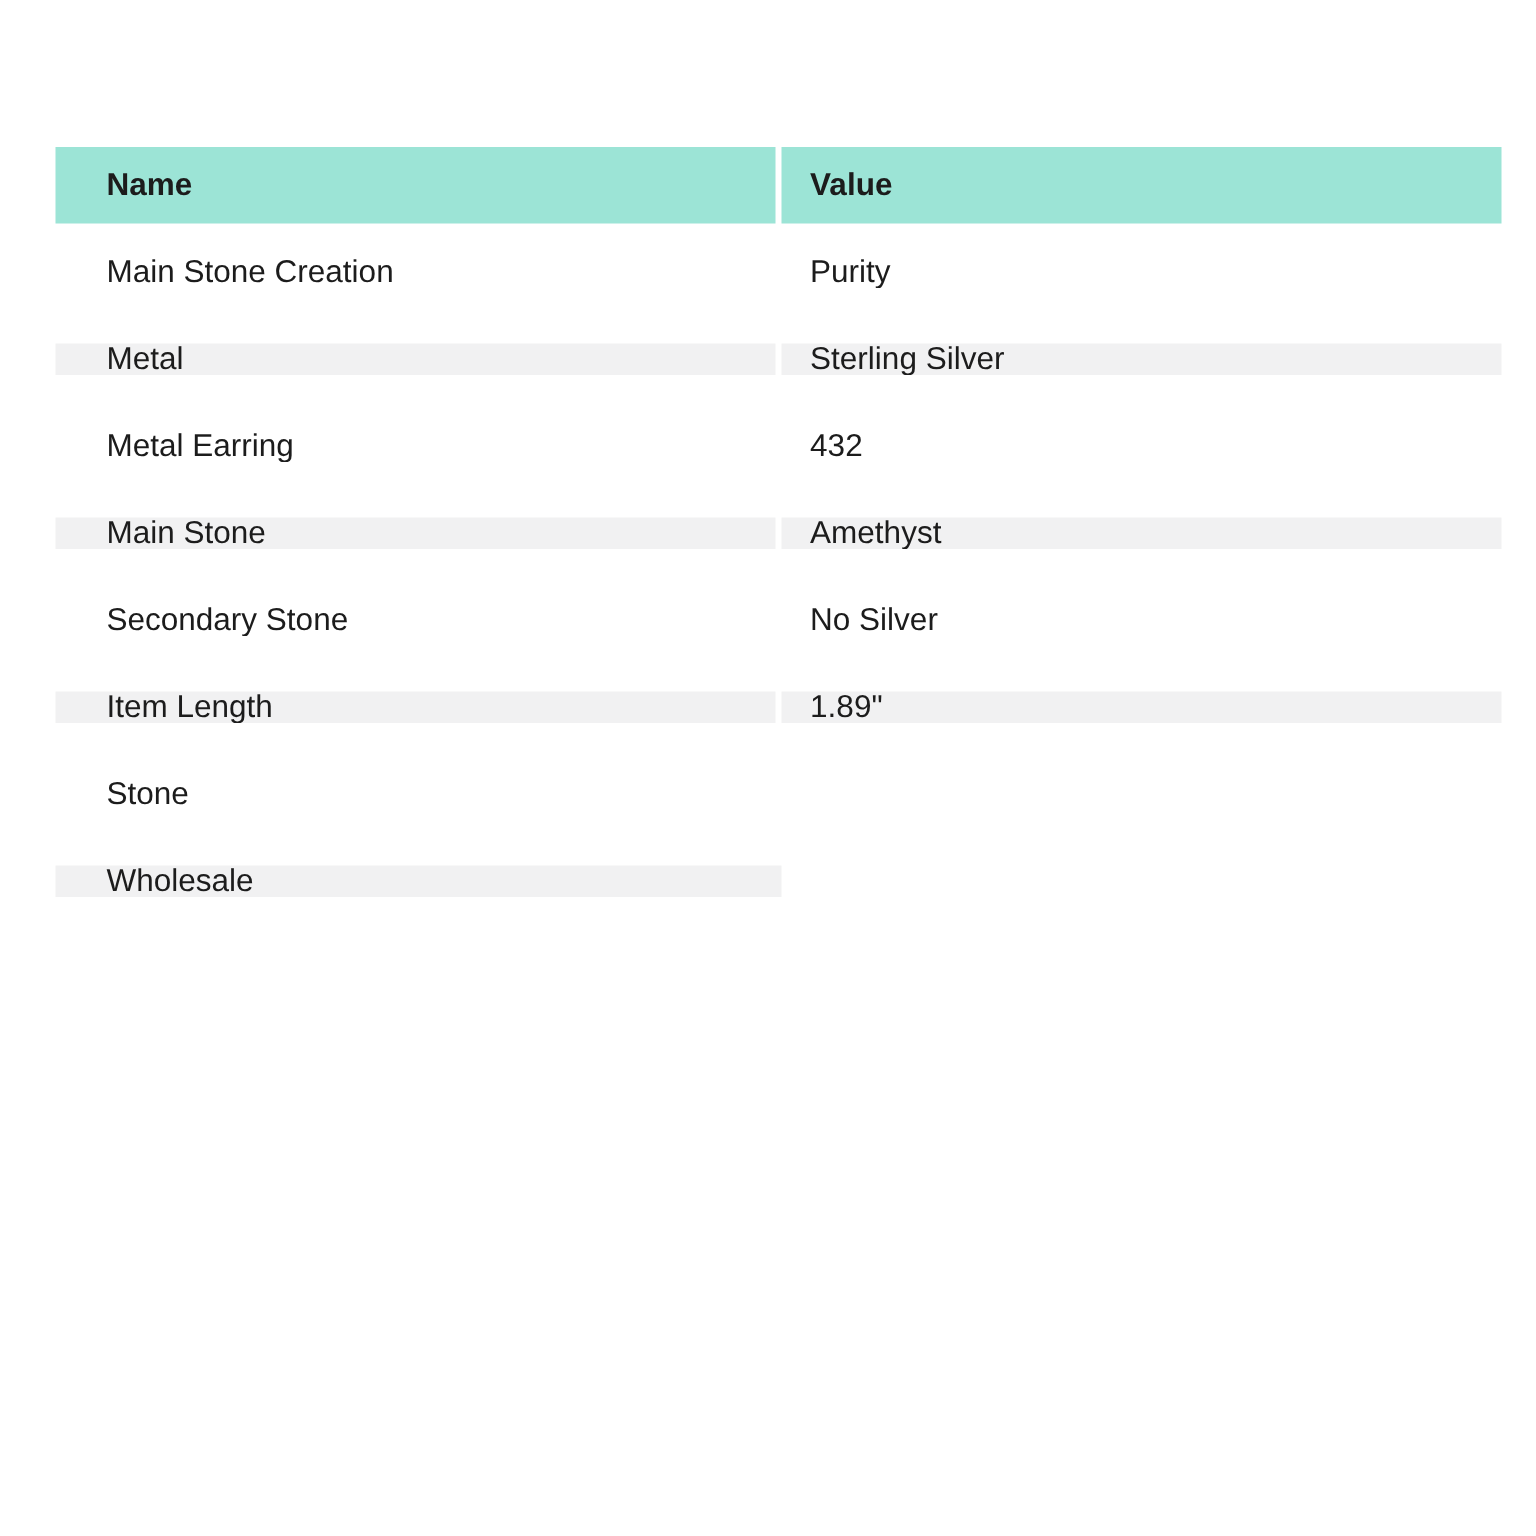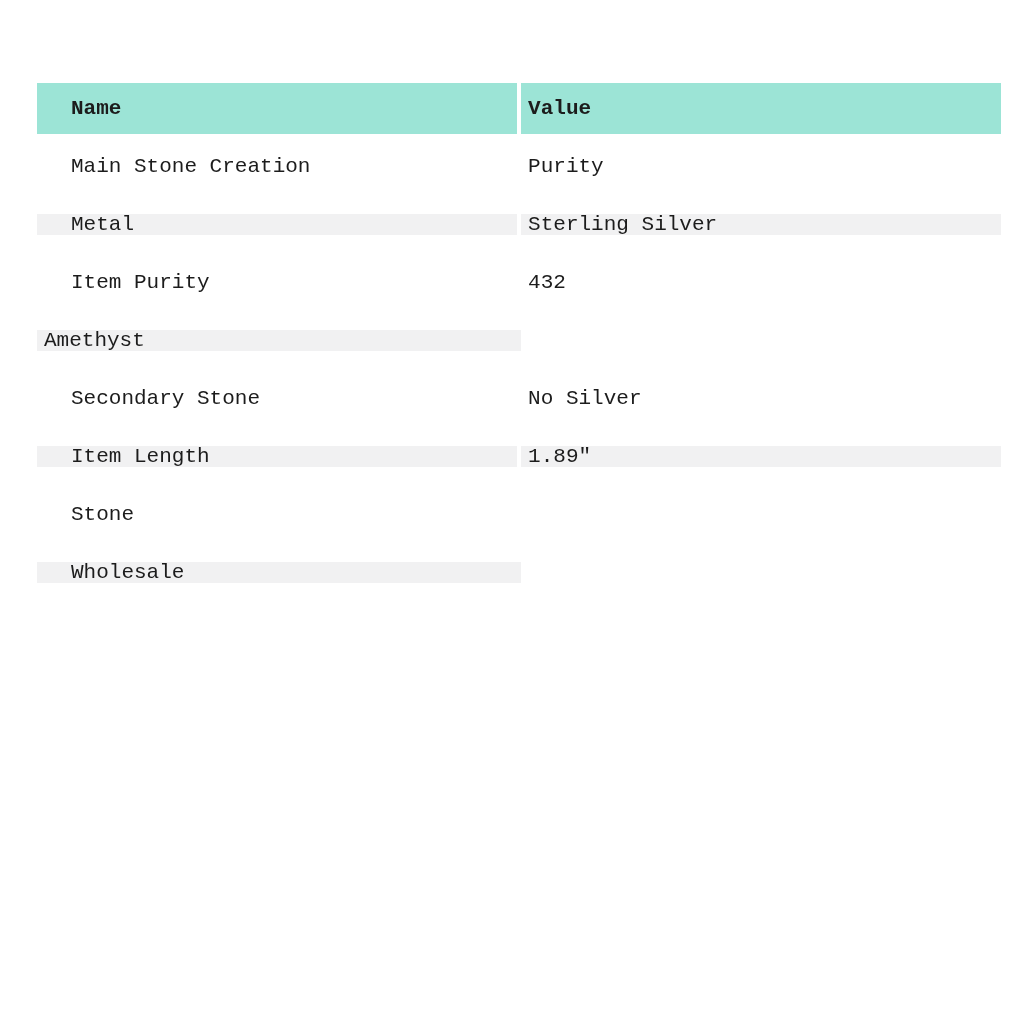--- a/index.html
+++ b/index.html
@@ -12,23 +12,22 @@
     width: 1024px;
     height: 1024px;
     background: #ffffff;
     font-family: "Liberation Sans", "DejaVu Sans", sans-serif;
     color: #1c1c1c;
     overflow: hidden;
   }
   .details-table {
     position: absolute;
     left: 37px;
-    top: 83px;
+    top: 98px;
     width: 964px;
-    font-family: Liberation Mono, monospace;
   }
   .trow {
     display: flex;
     width: 100%;
   }
   .trow .cell {
     display: flex;
     align-items: center;
     box-sizing: border-box;
     font-size: 21px;
@@ -36,21 +35,21 @@
     white-space: nowrap;
     overflow: hidden;
   }
   .cell.c-name {
     width: 484px;
     padding-left: 34px;
     margin-right: 4px; 
   }
   .cell.c-value {
     width: 484px;
-    padding-left: 7px;
+    padding-left: 19px;
   }
   .thead {
     height: 51px;
     margin-bottom: 3px; 
   }
   .thead .cell {
     font-weight: 700;
     background: var(--header-bg);
   }
   .tbody .trow {
@@ -80,25 +79,26 @@
         <div class="cell c-name">Main Stone Creation</div>
         <div class="cell c-value">Purity</div>
       </div>
 
       <div class="trow">
         <div class="cell c-name">Metal</div>
         <div class="cell c-value">Sterling Silver</div>
       </div>
 
       <div class="trow">
-        <div class="cell c-name">Item Purity</div>
+        <div class="cell c-name">Metal Earring</div>
         <div class="cell c-value">432</div>
       </div>
 
       <div class="trow">
+        <div class="cell c-name">Main Stone</div>
         <div class="cell c-value">Amethyst</div>
       </div>
 
       <div class="trow">
         <div class="cell c-name">Secondary Stone</div>
         <div class="cell c-value">No Silver</div>
       </div>
 
       <div class="trow">
         <div class="cell c-name">Item Length</div>

